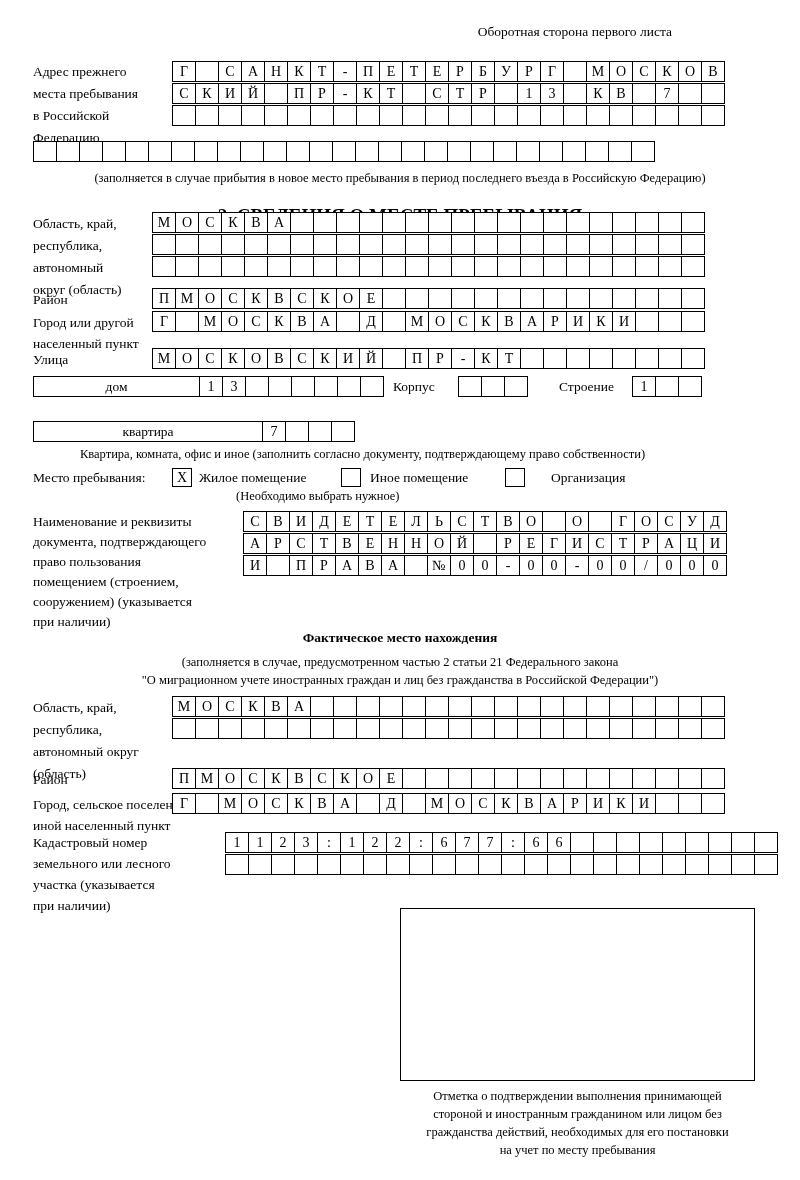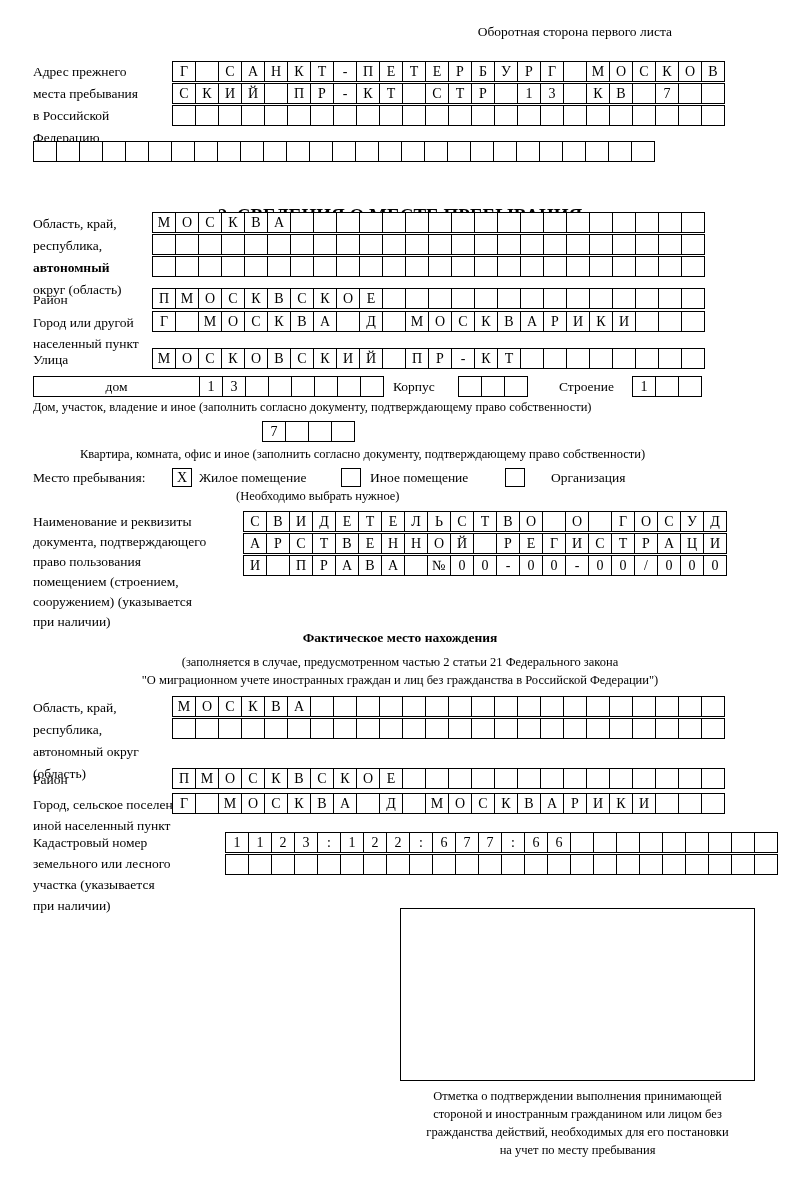--- a/index.html
+++ b/index.html
@@ -158,26 +158,27 @@
       <div class="cell"></div>
       <div class="cell"></div>
       <div class="cell"></div>
       <div class="cell"></div>
       <div class="cell"></div>
       <div class="cell"></div>
       <div class="cell"></div>
       <div class="cell"></div>
     </div>
 
+  <div class="capt" style="left:0;top:170px;width:800px;">(заполняется в случае прибытия в новое место пребывания в период последнего въезда в Российскую Федерацию)</div>
 
   <div class="capt bold" style="left:0;top:208px;width:800px;font-size:19px;">2. СВЕДЕНИЯ О МЕСТЕ ПРЕБЫВАНИЯ</div>
 
   <div class="lbl" style="left:33px;top:216px;">Область, край,</div>
   <div class="lbl" style="left:33px;top:238px;">республика,</div>
-  <div class="lbl" style="left:33px;top:260px;font-weight:bold;">автономный</div>
+  <div class="lbl" style="left:33px;top:260px;">автономный</div>
   <div class="lbl" style="left:33px;top:282px;">округ (область)</div>
 
   <div class="row" id="region-row-0" style="left:152px;top:212px;">
       <div class="cell">М</div>
       <div class="cell">О</div>
       <div class="cell">С</div>
       <div class="cell">К</div>
       <div class="cell">В</div>
       <div class="cell">А</div>
       <div class="cell"></div>
@@ -353,22 +354,22 @@
       <div class="cell"></div>
       <div class="cell"></div>
       <div class="cell"></div>
     </div>
   <div class="lbl" style="left:559px;top:379px;">Строение</div>
   <div class="row" id="stroenie-cells" style="left:632px;top:376px;">
       <div class="cell">1</div>
       <div class="cell"></div>
       <div class="cell"></div>
     </div>
-  <div class="lbl small" style="left:33px;top:400px;">Дом, участок, владение и иное (заполнить согласно документу, подтверждающему право собственности)</div>
-
+
+  <div class="boxline" style="left:33px;top:421px;width:230px;">квартира</div>
   <div class="row" id="flat-cells" style="left:262px;top:421px;">
       <div class="cell">7</div>
       <div class="cell"></div>
       <div class="cell"></div>
       <div class="cell"></div>
     </div>
   <div class="lbl small" style="left:40px;top:447px;margin-left:40px;">Квартира, комната, офис и иное (заполнить согласно документу, подтверждающему право собственности)</div>
 
   <div class="lbl" style="left:33px;top:470px;">Место пребывания:</div>
   <span class="chk" style="position:absolute;left:172px;top:468px;">X</span>

